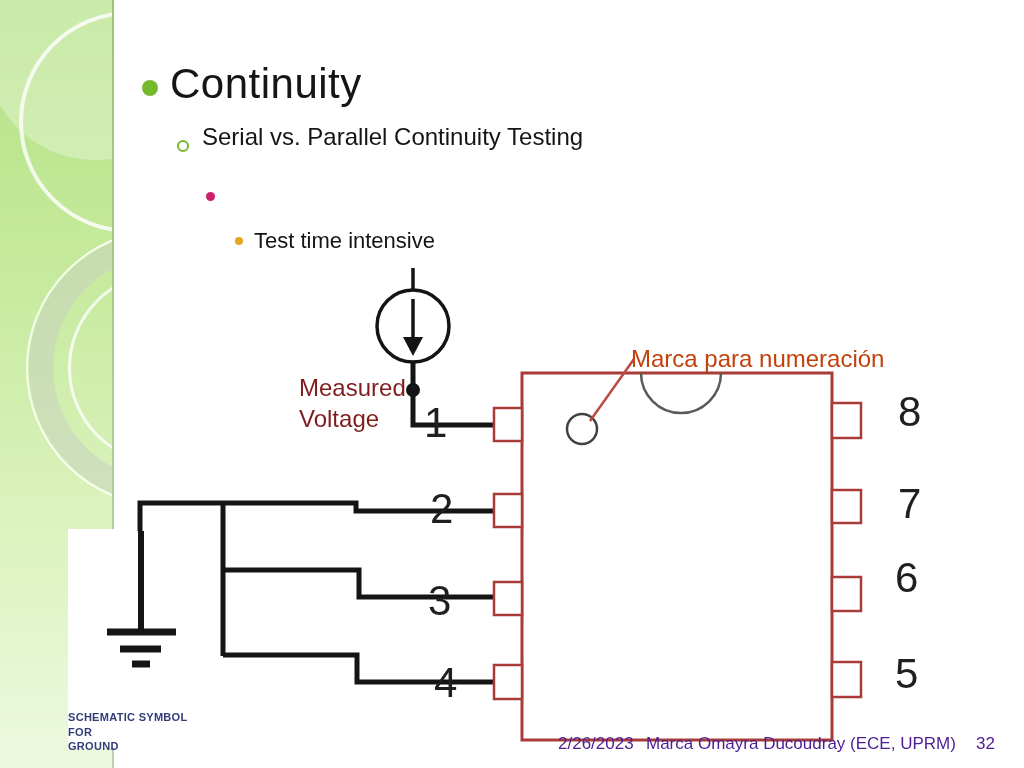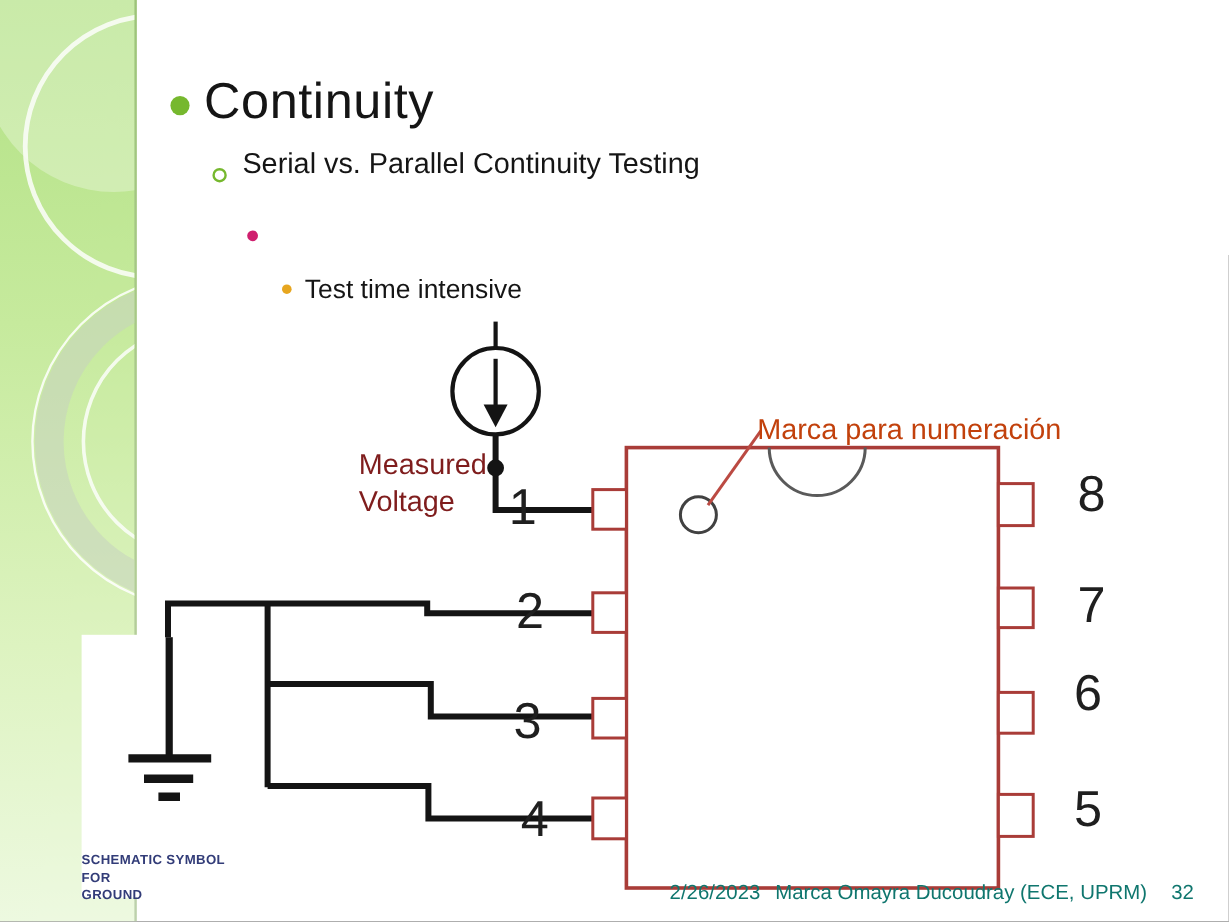--- a/index.html
+++ b/index.html
@@ -44,21 +44,21 @@
   .p1{left:424px;top:399px;} .p2{left:430px;top:485px;}
   .p3{left:428px;top:577px;} .p4{left:434px;top:659px;}
   .p8{left:898px;top:388px;} .p7{left:898px;top:480px;}
   .p6{left:895px;top:554px;} .p5{left:895px;top:650px;}
   
   .ground-caption{
     position:absolute;left:68px;top:690px;width:148px;text-align:left;
     font-size:11px;font-weight:bold;color:#323c78;line-height:14.5px;letter-spacing:0.3px;margin-top:20px;
   }
   
-  .footer-item{position:absolute;font-size:17px;color:#0f766e;}
+  .footer-item{position:absolute;font-size:17px;color:#4c1d95;}
   .f-date{left:558px;top:734px;}
   .f-author{left:646px;top:734px;}
   .f-page{left:976px;top:734px;}
 </style>
 </head>
 <body>
 
 <div class="slide">
 
   <div class="sidebar">

